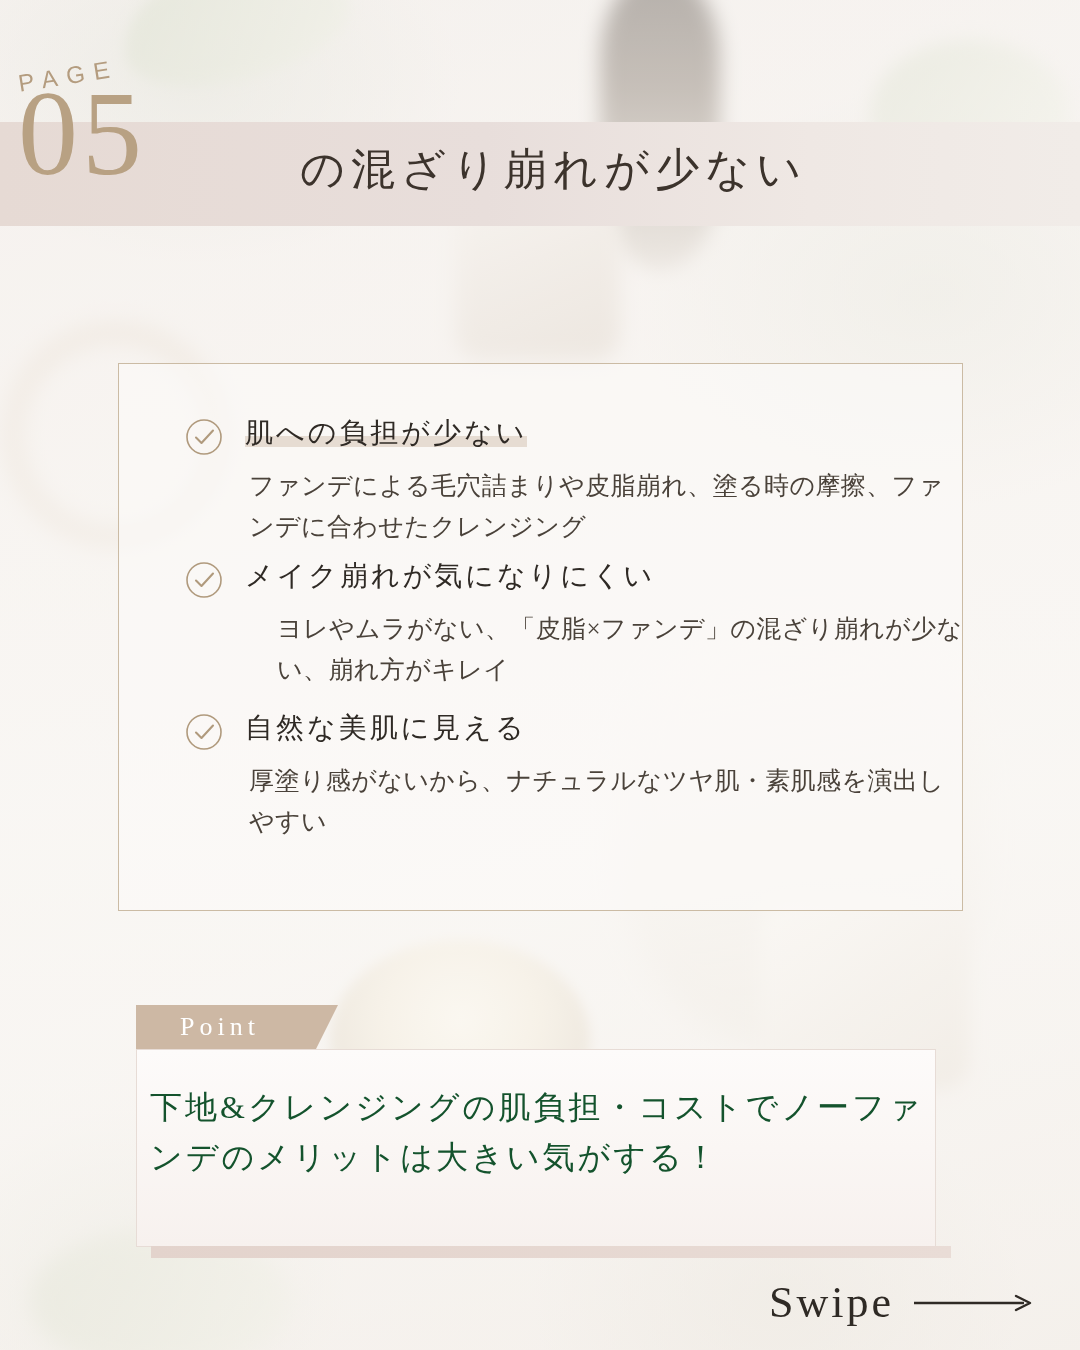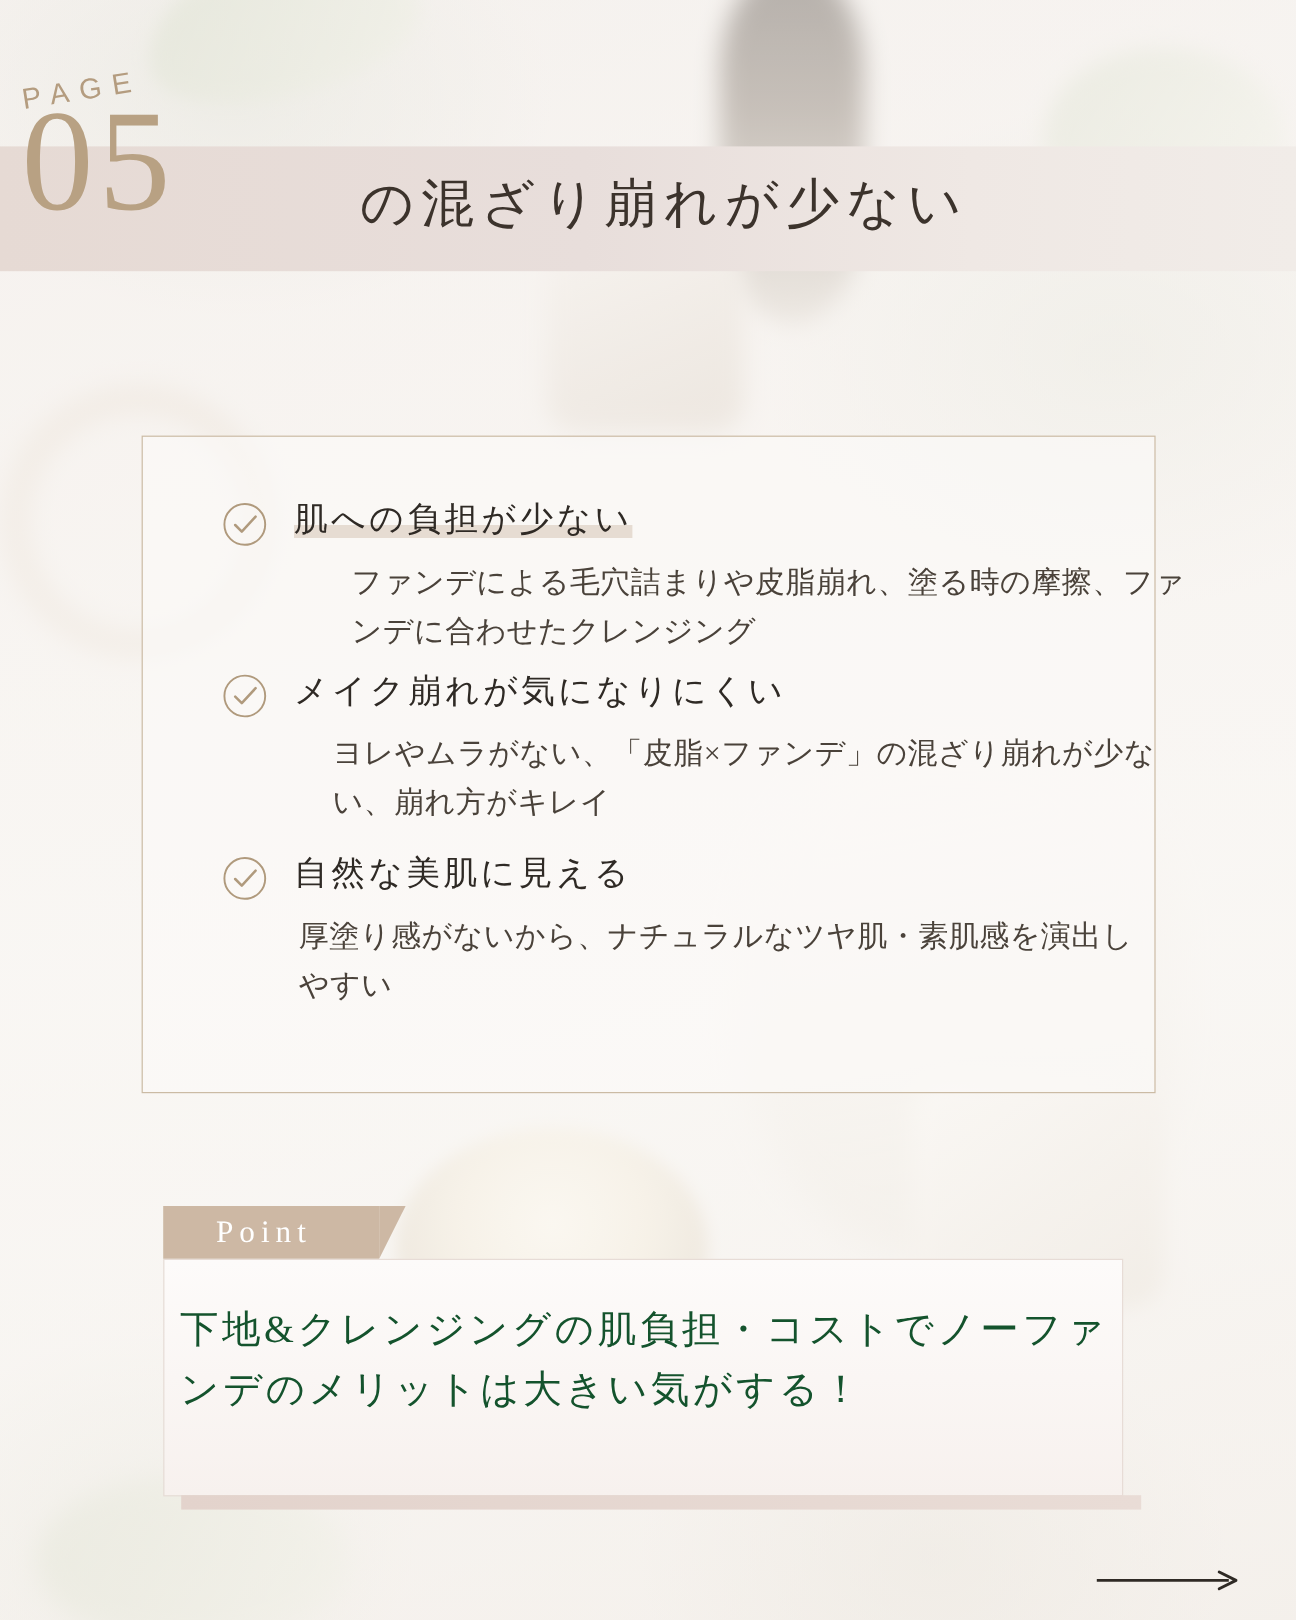--- a/index.html
+++ b/index.html
@@ -153,21 +153,21 @@
   .item-desc {
     position: absolute; left: 64px;
     width: 720px;
     font-size: 25px;
     line-height: 1.62;
     letter-spacing: 0.4px;
     color: #4a423a;
   }
 
   #item1 { left: 66px; top: 50px; }
-  #item1 .item-desc { top: 52px; margin-left: 44px; }
+  #item1 .item-desc { top: 52px; }
   #item2 { left: 66px; top: 193px; }
   #item2 .item-desc { top: 52px; margin-left: 28px; }
   #item3 { left: 66px; top: 345px; }
   #item3 .item-desc { top: 52px; }
 
   
   .point-tag {
     position: absolute;
     left: 136px; top: 1005px;
     width: 180px; height: 44px;
@@ -287,19 +287,20 @@
 
 </div>
 
 <div class="point-tag">
   <span>Point</span>
 </div>
 <div class="point-box"></div>
 <div class="point-text">下地&amp;クレンジングの肌負担・コストでノーファンデのメリットは大きい気がする！</div>
 
 <div class="swipe">
+  <span class="swipe-label">Swipe</span>
   <span>
     <svg class="swipe-arrow" width="128" height="22" viewBox="0 0 128 22">
       <line x1="2" y1="11" x2="112" y2="11" stroke="#2f2a25" stroke-width="2.4"></line>
       <path d="M104 4 L118 11 L104 18" fill="none" stroke="#2f2a25" stroke-width="2.4" stroke-linecap="round" stroke-linejoin="round"></path>
     </svg>
   </span>
 </div>
 
 </body></html>

